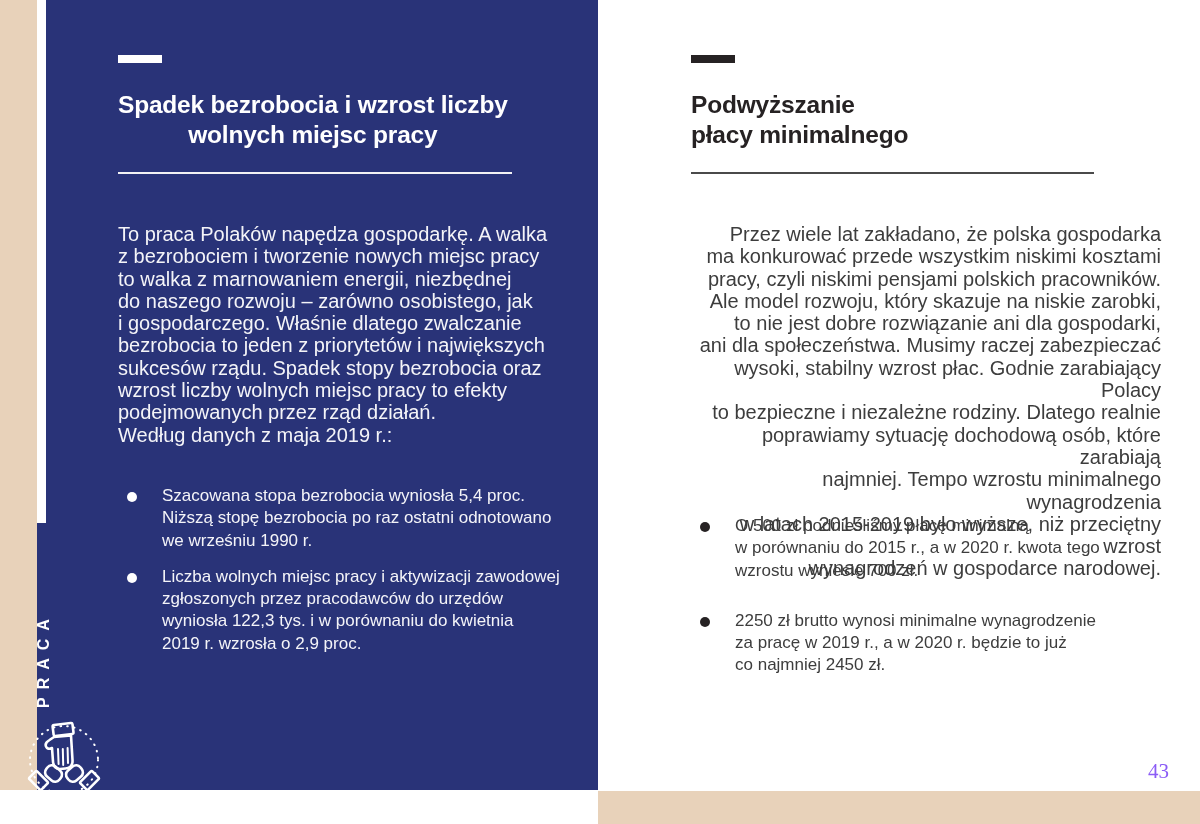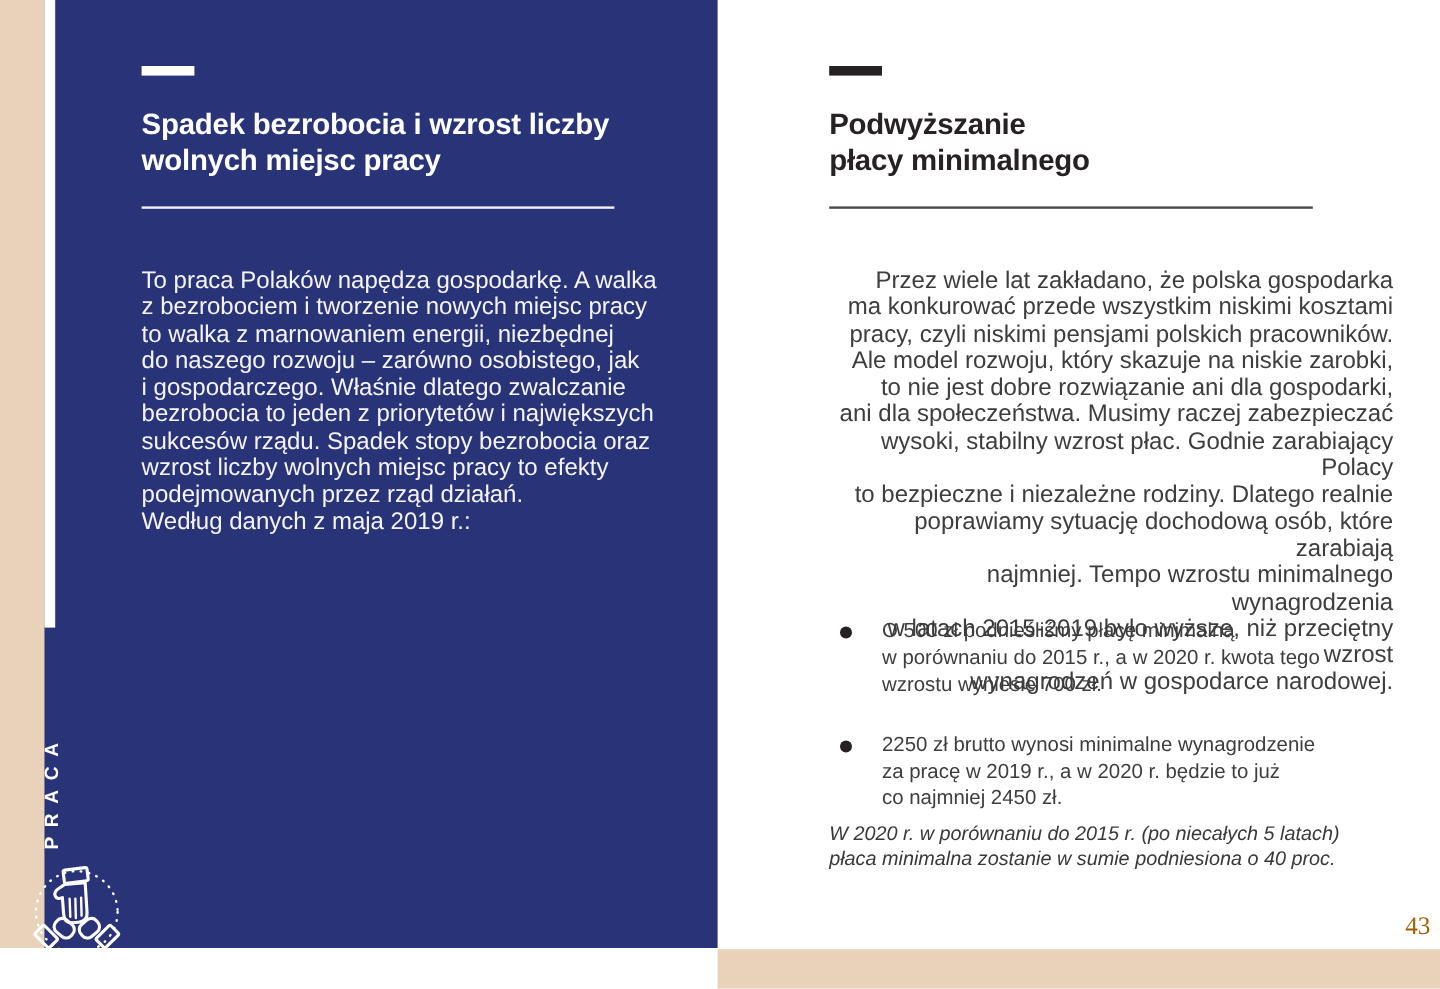--- a/index.html
+++ b/index.html
@@ -14,32 +14,32 @@
   .vlabel{
     position:absolute;left:29px;top:548px;height:160px;width:30px;
     writing-mode:vertical-rl;transform:rotate(180deg);
     color:#ffffff;font-weight:bold;font-size:16px;letter-spacing:8px;
     display:flex;align-items:center;justify-content:flex-start;
   }
   .hands{position:absolute;left:23px;top:719px;z-index:5;}
   
   .footer-beige{position:absolute;left:598px;top:791px;width:602px;height:33px;background:#e8d2ba;}
   .pagenum{
-    position:absolute;left:1148px;top:759px;width:44px;text-align:right;
-    font-family:"Liberation Serif",serif;font-size:21px;color:#a16207;
+    position:absolute;left:1148px;top:759px;width:44px;text-align:left;
+    font-family:"Liberation Serif",serif;font-size:21px;color:#8b5cf6;
   }
   
   .dash{position:absolute;width:44px;height:8px;}
   .dash.light{left:118px;top:55px;background:#ffffff;}
   .dash.dark{left:691px;top:55px;background:#262223;}
   .title{
     position:absolute;top:74px;font-size:24.5px;font-weight:bold;line-height:30px;
     white-space:pre-line;letter-spacing:-0.2px;
   }
-  .title.light{left:118px;color:#ffffff;}
+  .title.light{left:118px;color:#ffffff;text-align:center;}
   .title.dark{left:691px;color:#262223;}
   .rule{position:absolute;top:172px;height:2px;}
   .rule.light{left:118px;width:394px;background:#f2f2f4;}
   .rule.dark{left:691px;width:403px;background:#4a4a4a;height:1.5px;}
   .para{
     position:absolute;top:203px;font-size:20px;line-height:22.3px;
     white-space:pre-line;width:470px;
   }
   .para.light{left:118px;color:#f4f4f8;}
   .para.dark{left:691px;color:#3d3d3d;text-align:right;}
@@ -97,20 +97,33 @@
 to walka z marnowaniem energii, niezbędnej
 do naszego rozwoju – zarówno osobistego, jak
 i gospodarczego. Właśnie dlatego zwalczanie
 bezrobocia to jeden z priorytetów i największych
 sukcesów rządu. Spadek stopy bezrobocia oraz
 wzrost liczby wolnych miejsc pracy to efekty
 podejmowanych przez rząd działań.
 Według danych z maja 2019 r.:</p>
 
   <ul class="bullets left">
+    <li class="bullet">
+      <span class="dot light"></span>
+      <span class="btext">Szacowana stopa bezrobocia wyniosła 5,4 proc.
+Niższą stopę bezrobocia po raz ostatni odnotowano
+we wrześniu 1990 r.</span>
+    </li>
+    <li class="bullet">
+      <span class="dot light"></span>
+      <span class="btext">Liczba wolnych miejsc pracy i aktywizacji zawodowej
+zgłoszonych przez pracodawców do urzędów
+wyniosła 122,3 tys. i w porównaniu do kwietnia
+2019 r. wzrosła o 2,9 proc.</span>
+    </li>
   </ul>
 
   <div class="dash dark"></div>
   <h1 class="title dark">Podwyższanie
 płacy minimalnego</h1>
   <div class="rule dark"></div>
   <p class="para dark">Przez wiele lat zakładano, że polska gospodarka
 ma konkurować przede wszystkim niskimi kosztami
 pracy, czyli niskimi pensjami polskich pracowników.
 Ale model rozwoju, który skazuje na niskie zarobki,
@@ -131,19 +144,17 @@
 wzrostu wyniesie 700 zł.</span>
     </li>
     <li class="bullet">
       <span class="dot dark"></span>
       <span class="btext">2250 zł brutto wynosi minimalne wynagrodzenie
 za pracę w 2019 r., a w 2020 r. będzie to już
 co najmniej 2450 zł.</span>
     </li>
   </ul>
 
-  <p class="note">W 2020 r. w porównaniu do 2015 r. (po niecałych 5 latach)
-płaca minimalna zostanie w sumie podniesiona o 40 proc.</p>
 
   <div class="footer-beige"></div>
   <div class="pagenum">43</div>
 
 </div>
 
 </body></html>

